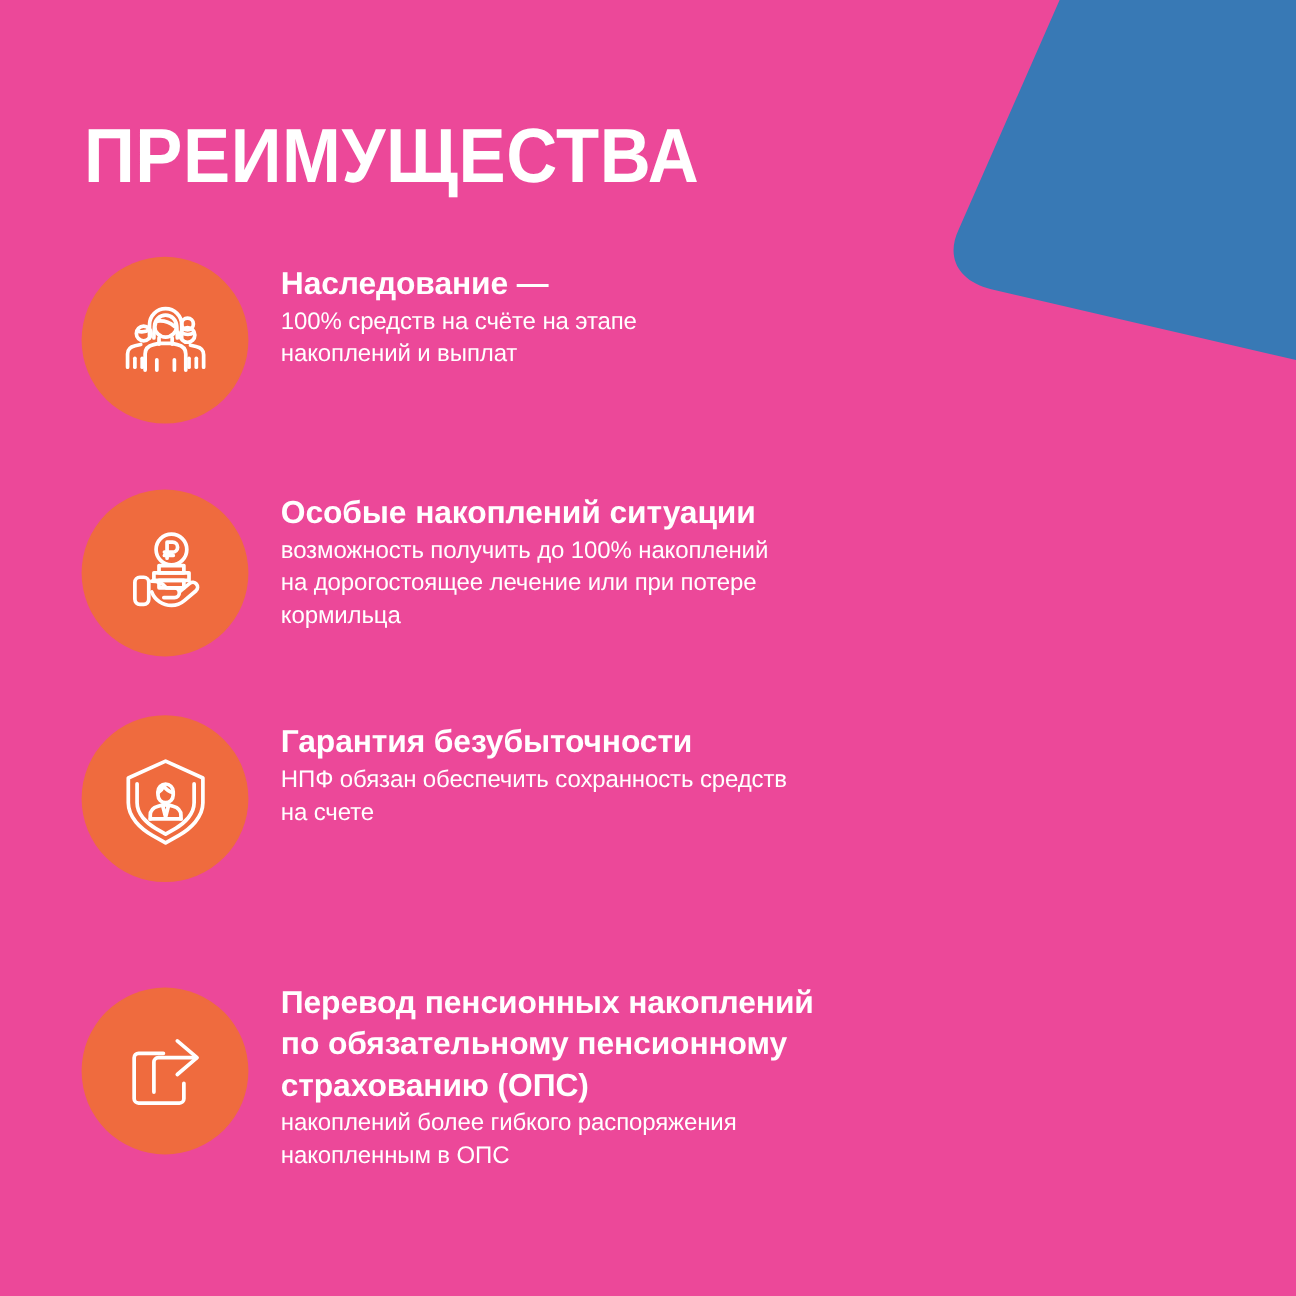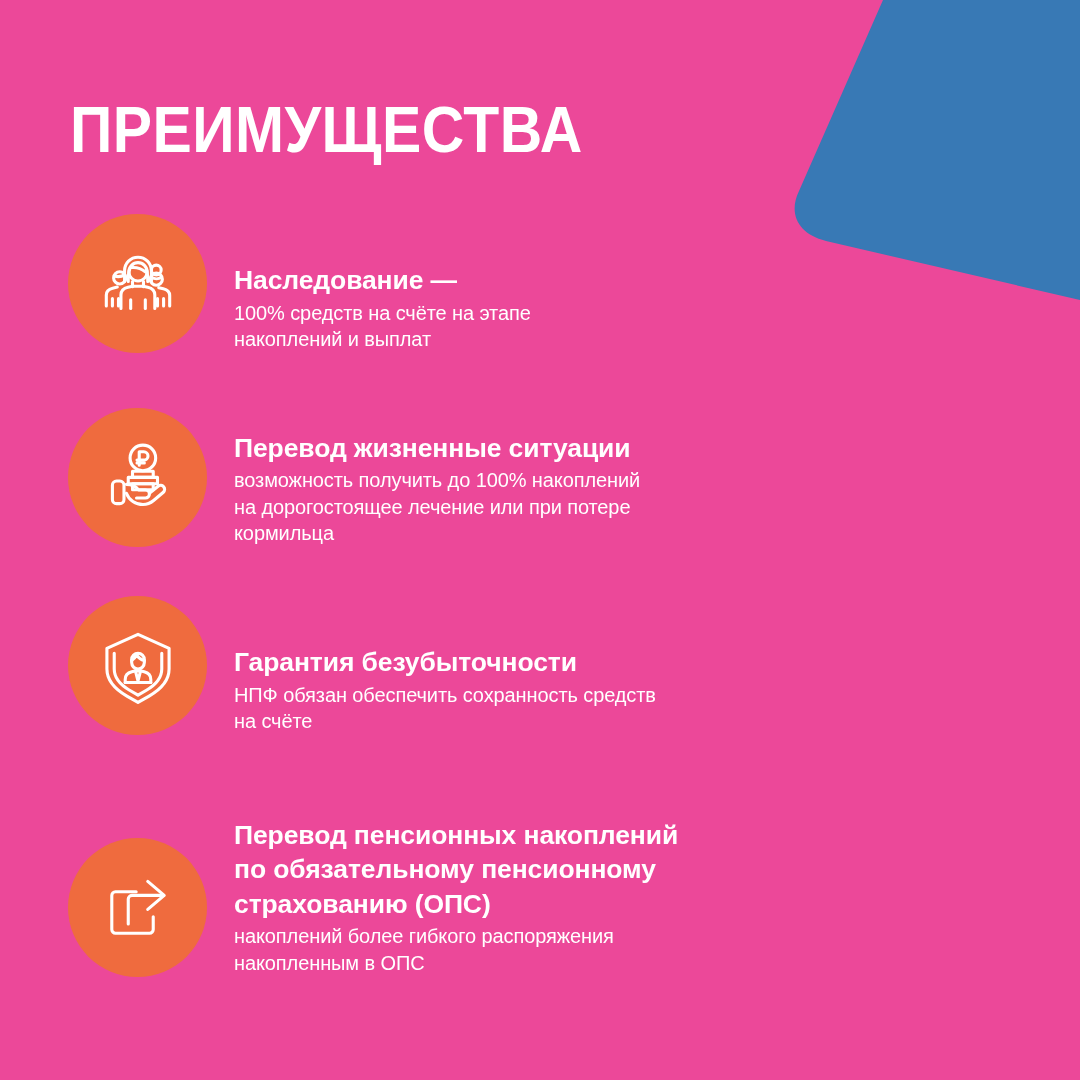--- a/index.html
+++ b/index.html
@@ -54,21 +54,21 @@
     position: absolute;
     left: 0;
     top: 214px;
     width: 1080px;
   }
   .benefit {
     position: absolute;
     left: 0;
     width: 1009px;
     display: flex;
-    align-items: flex-end;
+    align-items: flex-start;
   }
   .benefit-b0 { top: 0px; }
   .benefit-b1 { top: 190px; }
   .benefit-b2 { top: 380px; }
   .benefit-b3 { top: 580px; }
 
   .icon-badge {
     flex: 0 0 auto;
     margin-left: 68px;
     width: 139px;
@@ -192,21 +192,21 @@
             <rect x="27.5" y="36.7" width="17" height="5"></rect>
 
             <rect x="11" y="34.5" width="9.5" height="18.5" rx="3.4"></rect>
 
             <path d="M22.5 37.2 c4.2 0 7.8 1.6 10 4.6 h5.6 a3.3 3.3 0 0 1 0 6.6 h-7.3"></path>
             <path d="M22.5 44.5 c2 5.6 7.6 9.3 13.6 9.3 c3.4 0 6.3 -1.3 8.7 -3.3 l8 -6.8 a3.3 3.3 0 0 0 -4.3 -5 l-6.4 5.2"></path>
           </svg>
         </span>
       </div>
       <div class="benefit-text" style="color: rgb(255, 255, 255);">
-        <p class="benefit-heading">Перевод жизненные ситуации</p>
+        <p class="benefit-heading">Особые накоплений ситуации</p>
         <p class="benefit-body">возможность получить до 100% накоплений
 на дорогостоящее лечение или при потере
 кормильца</p>
       </div>
     </div>
 
     <div class="benefit benefit-b2">
       <div class="icon-badge" style="background: rgb(239, 107, 62);">
         <span>
           <svg viewBox="0 0 64 64" xmlns="http://www.w3.org/2000/svg" aria-hidden="true">
@@ -222,21 +222,21 @@
 
             <path d="M21.5 45.5 v-2.5 c0 -3.3 2.4 -5.4 5.4 -6.2 l3.3 -0.9"></path>
             <path d="M42.5 45.5 v-2.5 c0 -3.3 -2.4 -5.4 -5.4 -6.2 l-3.3 -0.9"></path>
             <path d="M21.5 45.5 h21"></path>
           </svg>
         </span>
       </div>
       <div class="benefit-text" style="color: rgb(255, 255, 255);">
         <p class="benefit-heading">Гарантия безубыточности</p>
         <p class="benefit-body">НПФ обязан обеспечить сохранность средств
-на счёте</p>
+на счете</p>
       </div>
     </div>
 
     <div class="benefit benefit-b3">
       <div class="icon-badge" style="background: rgb(239, 107, 62);">
         <span>
           <svg viewBox="0 0 64 64" xmlns="http://www.w3.org/2000/svg" aria-hidden="true">
 
             <path d="M30.5 19.5 H13.5 a3 3 0 0 0 -3 3 v28 a3 3 0 0 0 3 3 h28 a3 3 0 0 0 3 -3 V40"></path>
 

